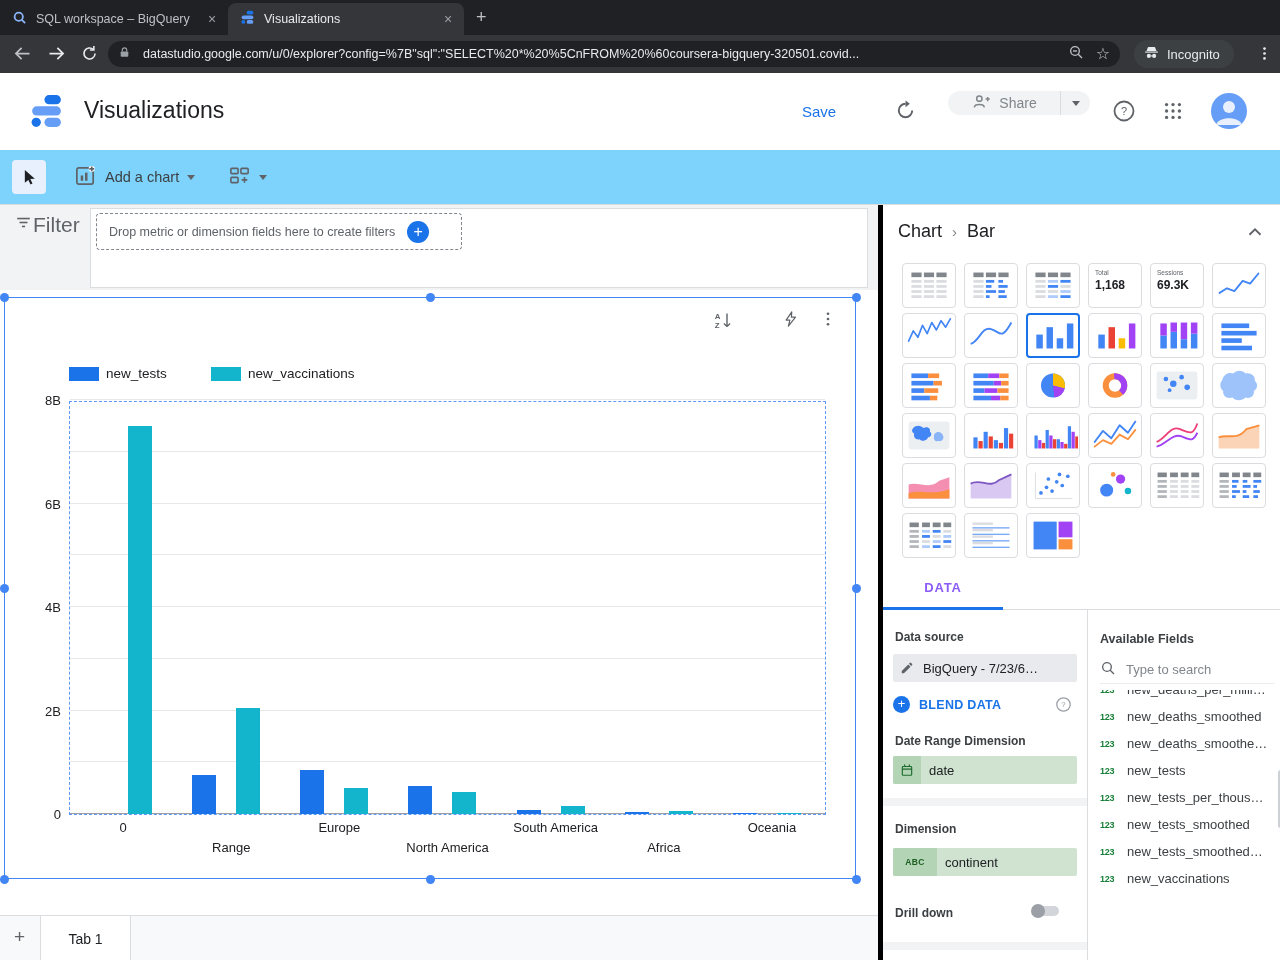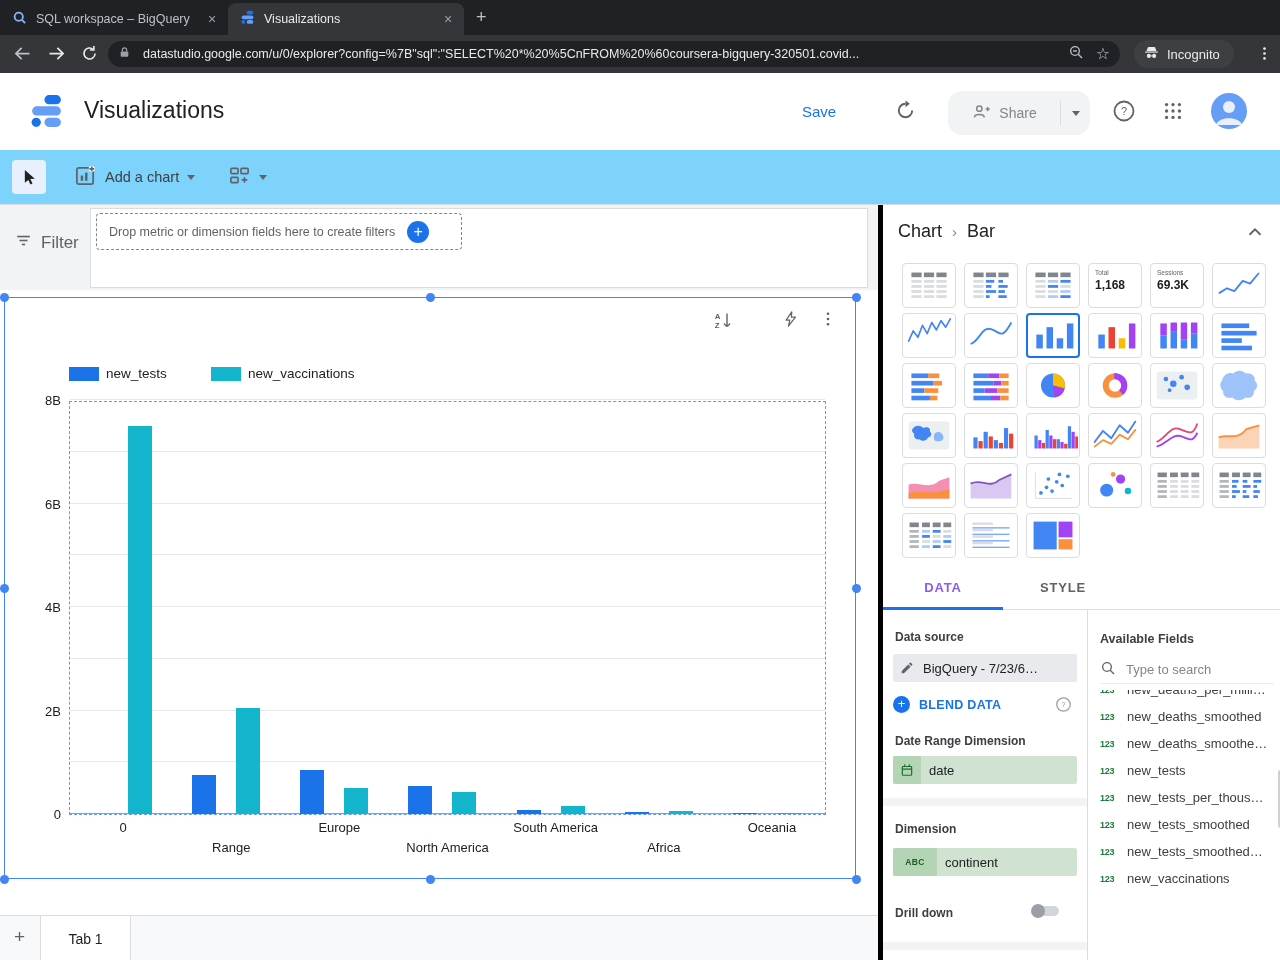--- a/index.html
+++ b/index.html
@@ -21,38 +21,38 @@
   .star{color:#bdc1c6;font-size:16px;line-height:16px}
   .incog{position:absolute;left:1134px;top:5px;height:28px;background:#3c4043;border-radius:14px;color:#e8eaed;font-size:13px;display:flex;align-items:center;gap:7px;padding:0 14px 0 9px}
   .navkebab{position:absolute;left:1256px;top:10px}
 
   
   .appheader{position:absolute;top:73px;left:0;width:1280px;height:77px;background:#fff}
   .logo{position:absolute;left:28px;top:20px}
   .apptitle{position:absolute;left:84px;top:24px;font-size:23px;color:#202124}
   .savelink{position:absolute;left:802px;top:30px;font-size:15px;font-weight:500;color:#1a73e8}
   .refresh{position:absolute;left:894px;top:26px}
-  .sharegroup{position:absolute;left:948px;top:18px;width:142px;height:44px;background:#f1f3f4;border-radius:14px;display:flex;align-items:center}
+  .sharegroup{position:absolute;left:948px;top:18px;width:142px;height:24px;background:#f1f3f4;border-radius:14px;display:flex;align-items:center}
   .sharemain{width:112px;display:flex;align-items:center;justify-content:center;gap:8px;font-size:14px;font-weight:500;color:#80868b}
   .sharediv{width:1px;height:24px;background:#dadce0}
   .sharecaret{flex:1;display:flex;align-items:center;justify-content:center}
   .helpicon{position:absolute;left:1112px;top:26px}
   .appsgrid{position:absolute;left:1162px;top:27px}
   .avatar{position:absolute;left:1211px;top:20px;width:36px;height:36px;border-radius:50%;background:#669df6;overflow:hidden}
   .caret{width:0;height:0;border-left:4.5px solid transparent;border-right:4.5px solid transparent;border-top:5px solid #5f6368}
 
   
   .edittoolbar{position:absolute;top:150px;left:0;width:1280px;height:55px;background:#7dd3fc;border-bottom:1px solid #dadce0}
   .cursorbtn{position:absolute;left:12px;top:10px;width:34px;height:34px;background:#e8f0fe;border-radius:4px;display:flex;align-items:center;justify-content:center}
   .tb-btn{position:absolute;top:10px;height:34px;display:flex;align-items:center;gap:8px;padding:0 8px;color:#3c4043;font-size:14.5px;font-weight:500}
 
   
   .canvas{position:absolute;left:0;top:205px;width:878px;height:755px;background:#fff}
   .filterstrip{position:absolute;left:0;top:0;width:878px;height:85px;background:#f1f3f4}
-  .filterlabel{position:absolute;left:14px;top:26px;display:flex;gap:8px;align-items:center;color:#5f6368;font-size:17px}
+  .filterlabel{position:absolute;left:14px;top:8px;display:flex;gap:0;align-items:center;color:#5f6368;font-size:21px}
   .filtercard{position:absolute;left:90px;top:3px;width:778px;height:80px;background:#fff;border:1px solid #dadce0}
   .dropbox{position:absolute;left:5px;top:4px;width:366px;height:37px;border:1px dashed #80868b;border-radius:4px;display:flex;align-items:center;padding:0 8px 0 12px;color:#5f6368;font-size:12.5px;gap:10px}
   .dropplus{width:22px;height:22px;border-radius:50%;background:#1a73e8;color:#fff;font-size:16px;line-height:21px;text-align:center;margin-left:2px;flex:none}
 
   .chartblock{position:absolute;left:4px;top:92px;width:852px;height:582px;background:#fff;border:1px solid #4285f4}
   .handle{position:absolute;width:9px;height:9px;border-radius:50%;background:#4285f4}
   .chicon{position:absolute;top:12px}
   .legend-item{position:absolute;top:68px;display:flex;align-items:center;gap:7px;font-size:13.5px;color:#202124}
   .swatch{width:30px;height:14px;display:inline-block}
   .plot{position:absolute;left:64px;top:103px;width:757px;height:414px;border:1px dashed #5e97f6}
@@ -708,21 +708,20 @@
         <div class="thumb">
           <svg viewBox="0 0 54 44" width="50" height="41">
             <rect x="6" y="7" width="25" height="30" fill="#4285f4" rx="0"></rect>
             <rect x="33" y="7" width="15" height="17" fill="#a142f4" rx="0"></rect>
             <rect x="33" y="26" width="15" height="11" fill="#fa903e" rx="0"></rect>
           </svg>
         </div>
       </div>
     <div class="paneltabs">
       <div class="ptab active">DATA</div>
-      <div class="ptab inactive">STYLE</div>
     </div>
     <div class="panelcontent">
       <div class="leftcol">
         <span class="seclabel" style="top:20px">Data source</span>
         <div class="chip gray" style="top:44px">
           <span class="chipicon">
               <svg width="14" height="14" viewBox="0 0 24 24" fill="#5f6368">
                 <path d="M3,17.2 V21 h3.8 L18,9.8 14.2,6 Z"></path>
                 <path d="M15.4,4.8 l3.8,3.8 1.6,-1.6 a1.2,1.2 0 0 0 0,-1.7 l-2.1,-2.1 a1.2,1.2 0 0 0 -1.7,0 Z"></path>
               </svg>

